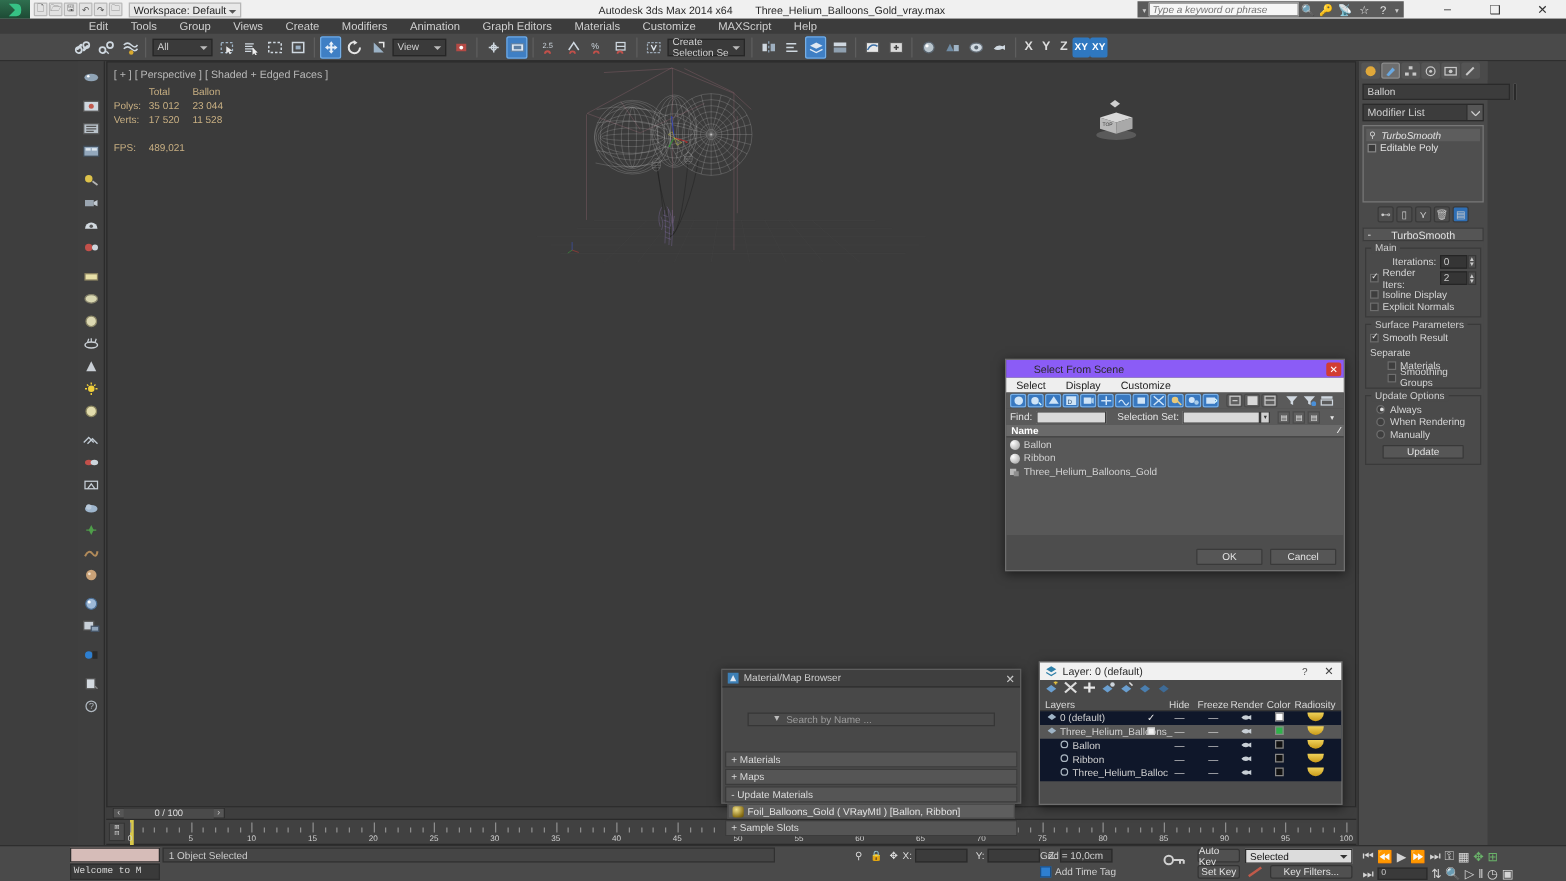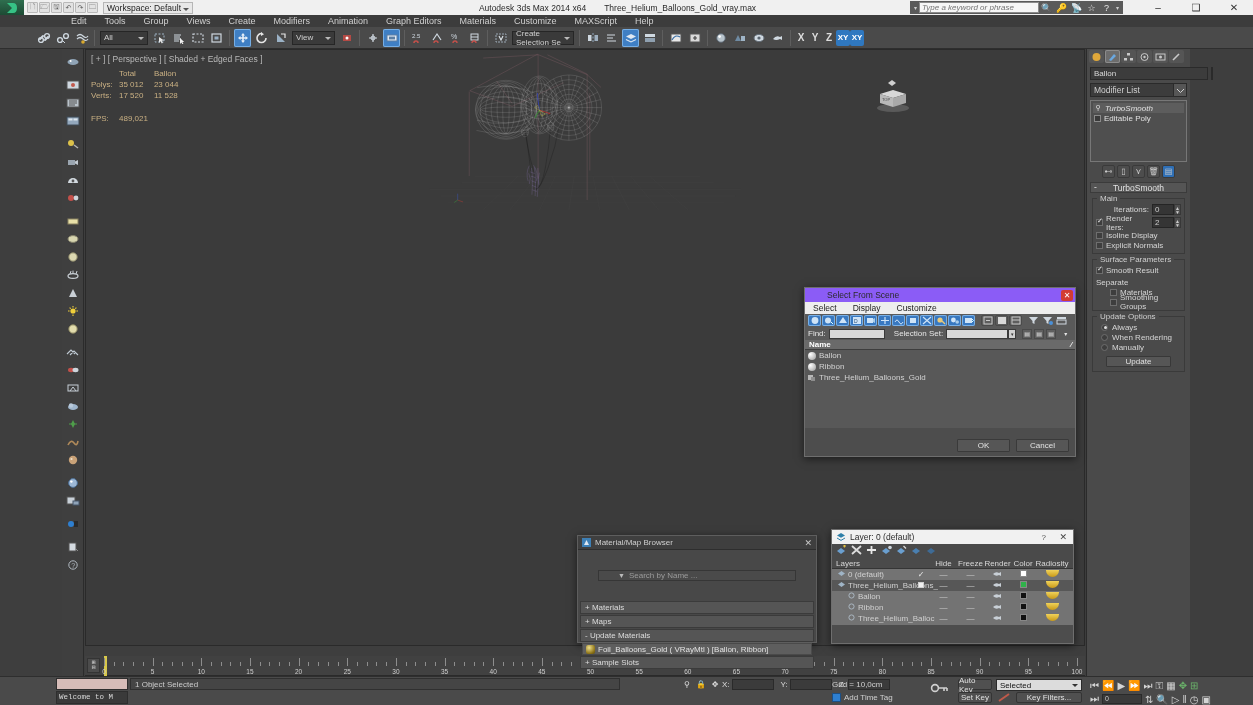--- a/index.html
+++ b/index.html
@@ -33,21 +33,21 @@
   .tb-search input { width:120px;height:11px;border:1px solid #8a8a8a;background:#f6f6f6;font-size:8px;font-style:italic;color:#888;padding:0 2px;outline:none;font-family:"Liberation Sans",sans-serif;}
   .tb-search .sicn{width:15px;text-align:center;color:#e8e8e8;font-size:9px;}
   .tb-wc { position:absolute; right:0; top:0; height:15px; display:flex; }
   .tb-wc div{width:38px;height:15px;display:flex;align-items:center;justify-content:center;font-size:10px;color:#333;}
 
   
   .menubar { position:absolute; top:15px; left:0; width:1253px;height:12px;background:#3c3c3c;display:flex;align-items:center;padding-left:62px;}
   .menubar .mi{font-size:9px;color:#d0d0d0;padding:0 9px;line-height:12px;}
 
   
-  .maintoolbar{position:absolute;top:27px;left:0;width:1253px;height:22px;background:#4a4a4a;border-bottom:1px solid #2e2e2e;display:flex;align-items:center;padding-left:34px;}
+  .maintoolbar{position:absolute;top:27px;left:0;width:1253px;height:22px;background:#4a4a4a;border-bottom:1px solid #2e2e2e;display:flex;align-items:center;padding-left:56px;}
   .tbtn{width:17px;height:18px;margin:0 1px;border-radius:2px;display:flex;align-items:center;justify-content:center;position:relative;}
   .tbtn.on{background:#3f7fc4;box-shadow:inset 0 0 0 1px #76aee4;}
   .tbsep{width:1px;height:16px;background:#5e5e5e;margin:0 3px;}
   .tsel{height:14px;background:#3a3a3a;border:1px solid #262626;font-size:8px;color:#d0d0d0;display:flex;align-items:center;padding:0 12px 0 3px;position:relative;margin:0 2px;}
   .tsel:after{content:'';position:absolute;right:3px;top:5px;border-left:3px solid transparent;border-right:3px solid transparent;border-top:3px solid #bbb;}
   .axisbtn{width:14px;height:16px;display:flex;align-items:center;justify-content:center;font-size:10px;font-weight:bold;color:#ddd;}
   .axisbtn.blue{background:#2f78c0;color:#fff;font-size:8px;border-radius:2px;}
 
   
   .lefttb{position:absolute;top:49px;left:62px;width:22px;height:627px;background:#3f3f3f;border-right:1px solid #2b2b2b;padding-top:3px;}
@@ -851,20 +851,27 @@
         </div>
         <div class="cbrow" style="padding-left:5px">
           <span class="rad"></span>
           <span>Manually</span>
         </div>
         <div class="btn3d" style="margin:4px 10px 1px 10px;height:11px;line-height:10px">Update</div>
       </div>
     </div>
   </div>
 
+  <div class="timebar">
+    <div class="tslider" style="margin-left:5px">
+      <span class="ar">‹</span>
+      <span class="val">0 / 100</span>
+      <span class="ar">›</span>
+    </div>
+  </div>
   <div class="ruler">
     <div class="keybox">⊞<br>⊟</div>
     <div class="playhead" style="left:19px"></div>
     <div id="ruler-ticks">
         <div class="tick" style="left: 19px; height: 8px;"></div>
         <div class="tick" style="left: 28.73px; height: 4px;"></div>
         <div class="tick" style="left: 38.46px; height: 4px;"></div>
         <div class="tick" style="left: 48.19px; height: 4px;"></div>
         <div class="tick" style="left: 57.92px; height: 4px;"></div>
         <div class="tick" style="left: 67.65px; height: 8px;"></div>
@@ -1263,21 +1270,21 @@
     </div>
     <div class="lyr-head">
       <span style="width:80px;padding-left:4px">Layers</span>
       <span style="width:18px"></span>
       <span class="colcell">Hide</span>
       <span class="colcell">Freeze</span>
       <span class="colcell">Render</span>
       <span class="colcell" style="width:24px">Color</span>
       <span class="colcell" style="width:34px">Radiosity</span>
     </div>
-    <div style="background:#737373;height:56px">
+    <div style="background:#0f172a;height:56px">
       <div class="lyr-row">
         <span style="width:80px;padding-left:6px;display:flex;align-items:center;gap:3px">
           <span><svg width="7" height="7">
                 <path d="M0 3.5 L3.5 1 L7 3.5 L3.5 6Z" fill="#9fb4c6"></path>
               </svg></span>
           <span>0 (default)</span>
         </span>
         <span style="width:18px;text-align:center;color:#e8e8e8">✓</span>
         <span class="colcell">—</span>
         <span class="colcell">—</span>

